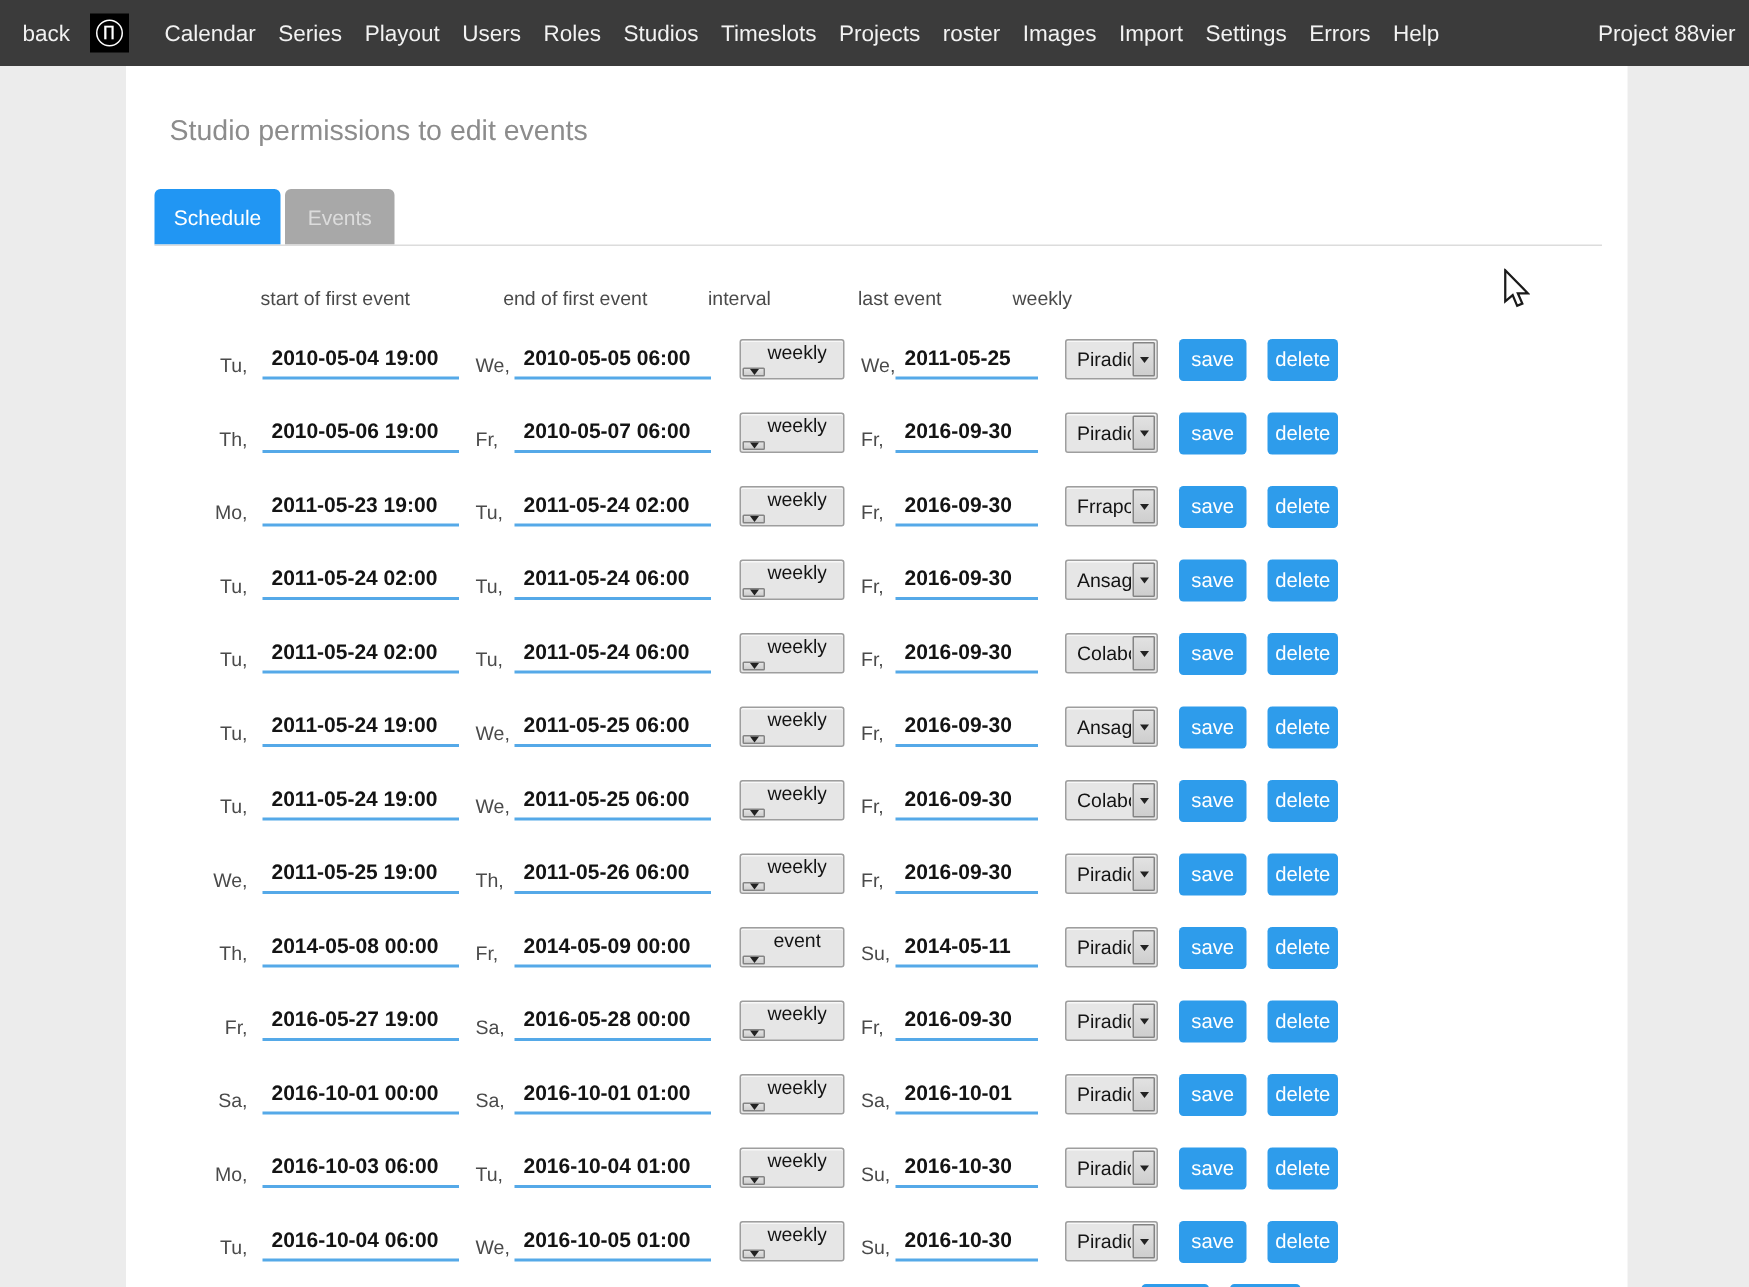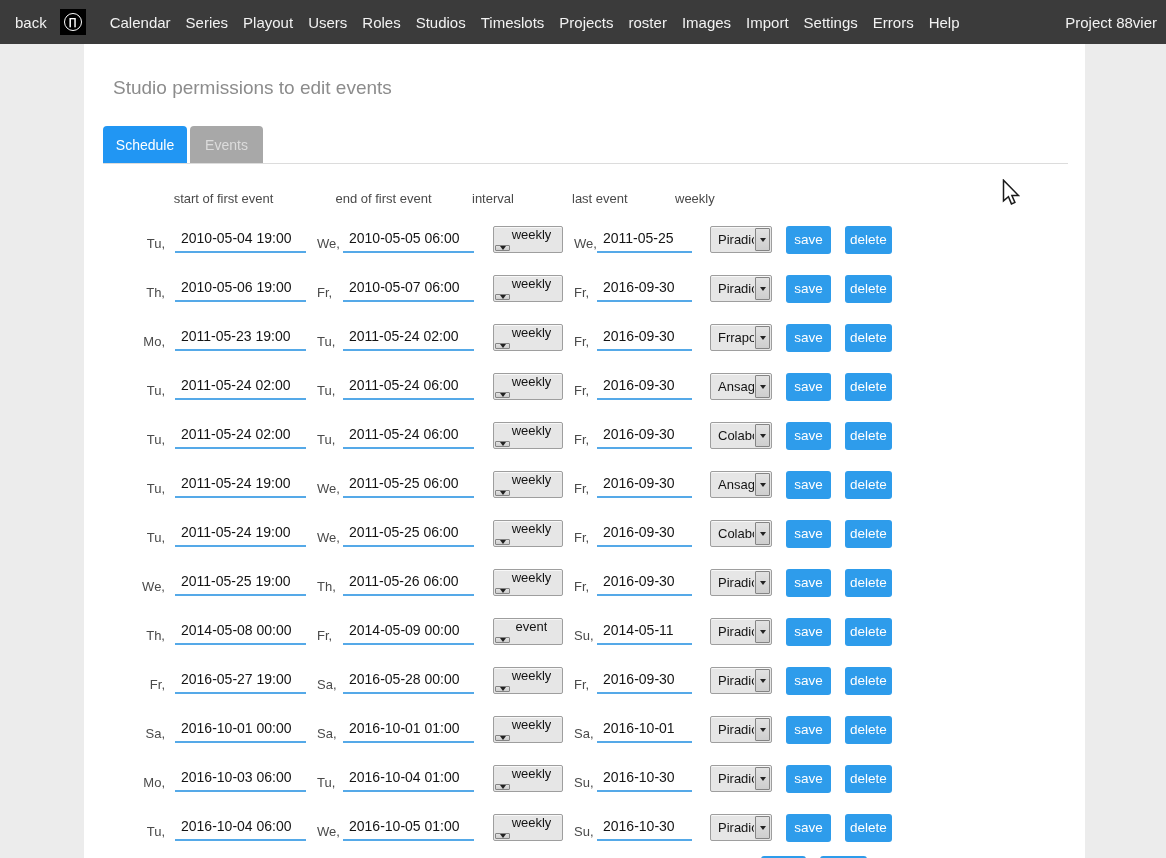--- a/index.html
+++ b/index.html
@@ -71,21 +71,21 @@
   
   #rows { position: absolute; left: 0; top: 171px; width: 1001px; }
   .row { display: flex; align-items: center; height: 49px; margin-left: 25px; }
   .day { font-size: 13px; color: #4a4a4a; position: relative; top: 4px; white-space: nowrap; }
   .d1 { width: 56px; text-align: right; }
   .d2 { width: 26px; margin-left: 11px; }
   .d3 { width: 23px; margin-left: 11px; }
   .inp {
     height: 27px; border: none; border-bottom: 2px solid #55a9e8; background: #fff;
     font-family: "Liberation Sans", sans-serif; font-size: 14px; color: #141414;
-    padding: 0 6px 2px 6px; outline: none;
+    padding: 0 6px 2px 6px; outline: none; font-weight: bold;
   }
   .w131 { width: 131px; margin-left: 10px; }
   .w95  { width: 95px; }
   .select {
     height: 27px; background: #e6e6e6; border: 1px solid #9e9e9e; border-radius: 2px;
     display: flex; align-items: center; cursor: pointer;
     box-shadow: inset 0 1px 0 rgba(255,255,255,.7);
   }
   .sel-interval { width: 70px; margin-left: 19px; flex-direction: column; }
   .sel-studio   { width: 62px; margin-left: 18px; }

